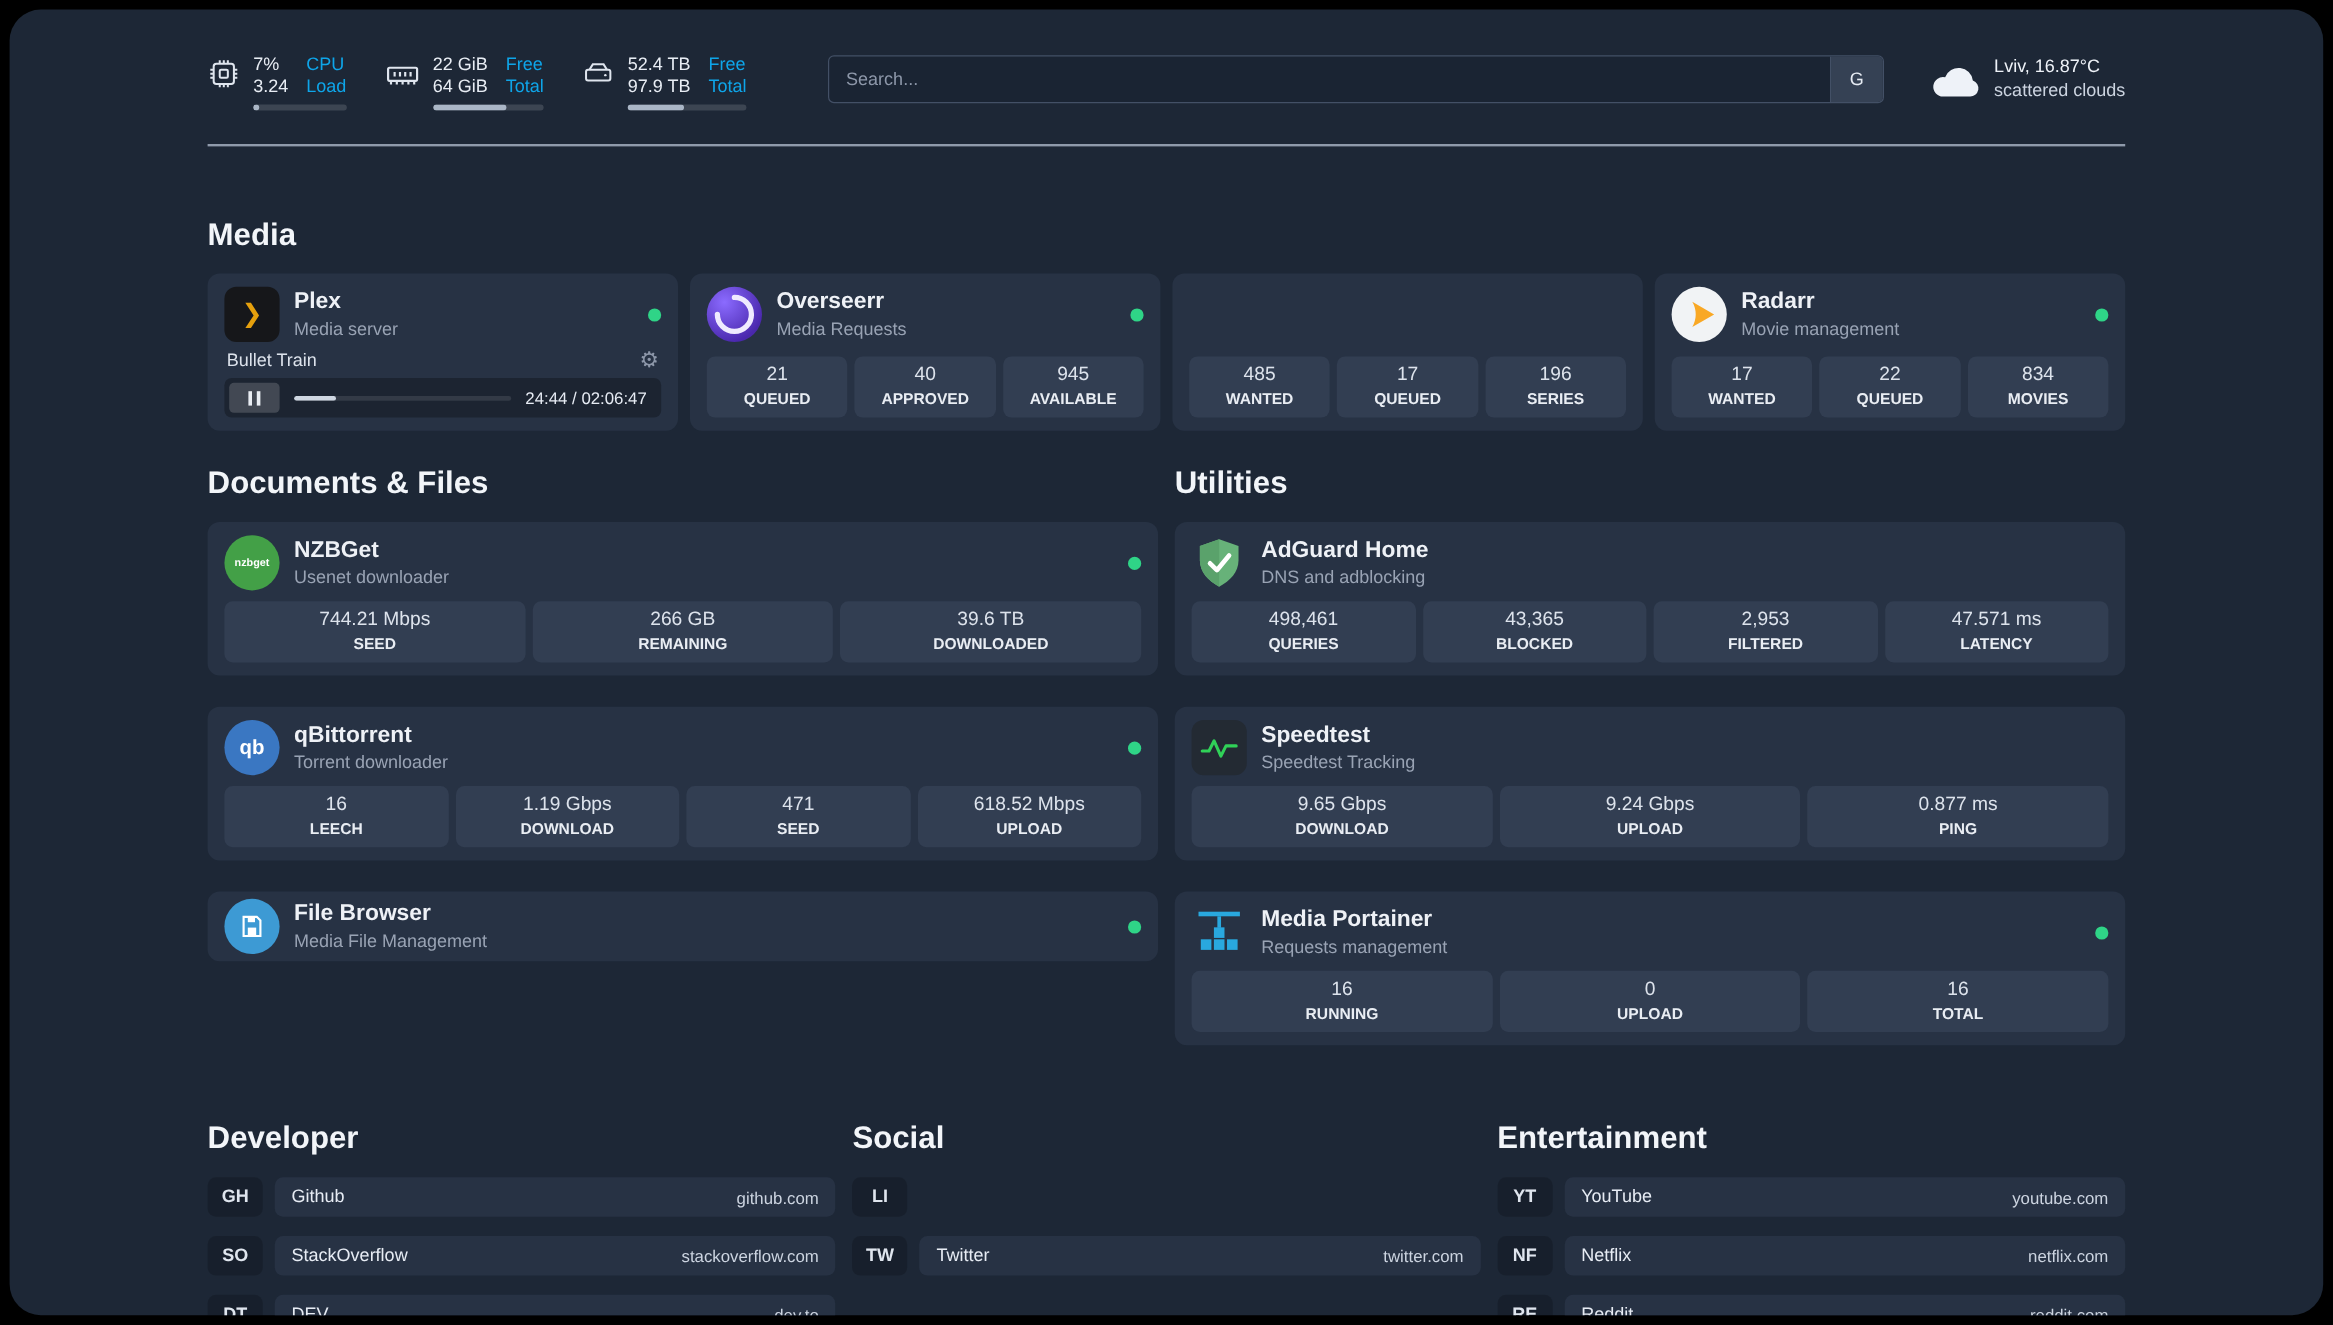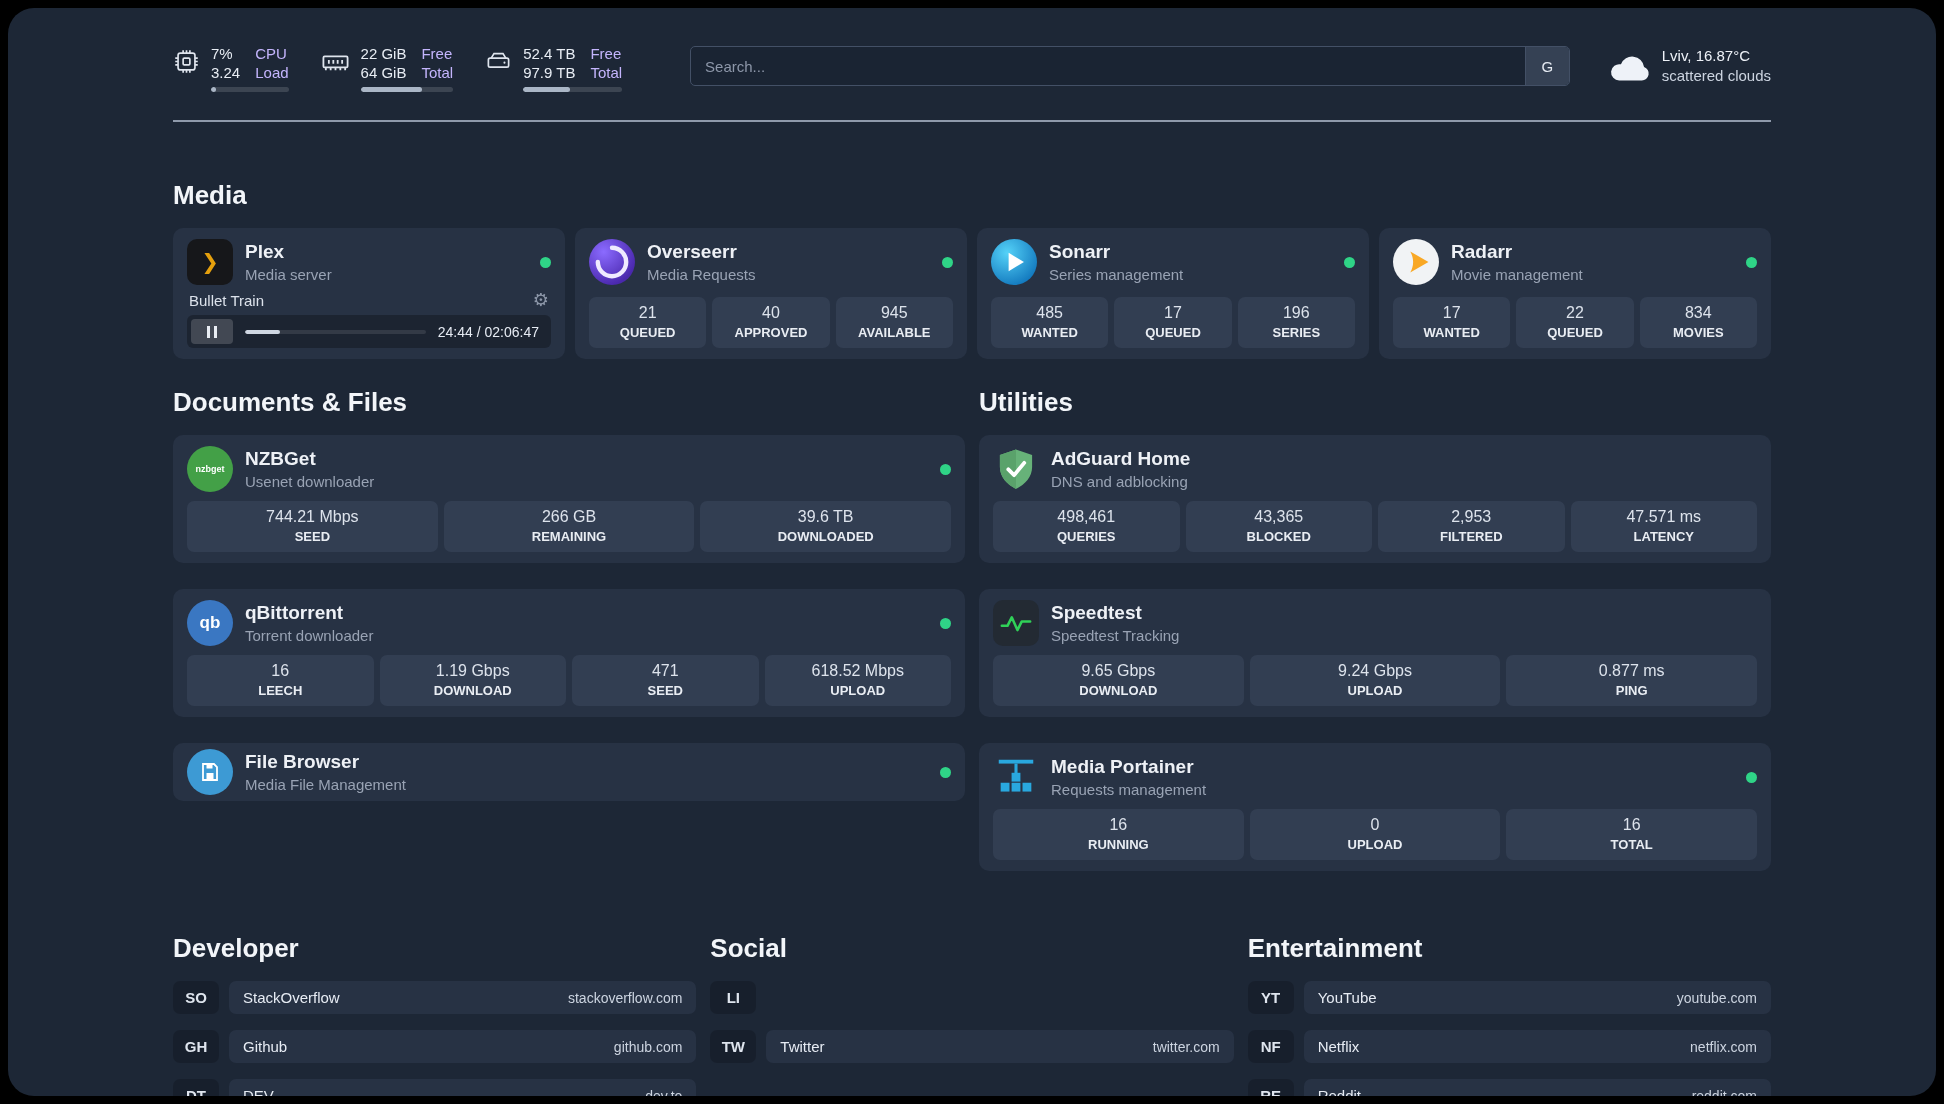--- a/index.html
+++ b/index.html
@@ -8,21 +8,21 @@
     font-family: "Liberation Sans", "DejaVu Sans", sans-serif; }
   .screen { position: absolute; inset: 8px; border-radius: 26px; background: #1d2736; overflow: hidden; color: #e8edf4; }
 
   
   .topbar { display: flex; align-items: flex-start; padding: 36px 165px 0; }
   .sysmon { display: flex; gap: 11px; margin-right: 32px; align-items: flex-start; }
   .sm-icon { margin-top: 4px; line-height: 0; }
   .sm-body { display: flex; flex-direction: column; }
   .sm-cols { display: flex; gap: 15px; }
   .sm-col { display: flex; flex-direction: column; font-size: 15px; line-height: 19px; color: #e8edf4; }
-  .sm-col.labels { color: #c4b5fd; }
+  .sm-col.labels { color: #0ea5e9; }
   .sm-bar { margin-top: 5px; height: 5px; border-radius: 3px; background: rgba(255,255,255,.14); overflow: hidden; }
   .sm-fill { height: 100%; background: #aab6c6; border-radius: 3px; }
 
   .searchwrap { flex: 1; max-width: 992px; margin-left: 36px; position: relative; margin-top: 2px; }
   .search-input { width: 100%; height: 40px; background: #1a2433; border: 1px solid #43506). }
   .search-input { width: 100%; height: 40px; background: #1a2433; border: 1px solid #435066; border-radius: 5px;
     padding: 0 60px 0 14px; color: #e6ebf3; font-size: 15px; outline: none; }
   .search-input::placeholder { color: #8d97a9; }
   .g-btn { position: absolute; right: 1px; top: 1px; bottom: 1px; width: 44px; background: #354154;
     border: none; border-left: 1px solid #435066; border-radius: 0 4px 4px 0; color: #e6ebf3; font-size: 15px; cursor: pointer; }
@@ -253,32 +253,20 @@
               <div class="stat-label">APPROVED</div>
             </div>
             <div class="stat">
               <div class="stat-value">945</div>
               <div class="stat-label">AVAILABLE</div>
             </div>
           </div>
         </article>
 
         <article class="card">
-          <div class="card-head">
-            <span class="svc-icon icon-sonarr">
-              <svg width="46" height="46" viewBox="0 0 24 24">
-                <path d="M9.2 7.2l8 4.8-8 4.8z" fill="#fff"></path>
-              </svg>
-            </span>
-            <div class="svc-text">
-              <div class="svc-name">Sonarr</div>
-              <div class="svc-sub">Series management</div>
-            </div>
-            <span class="dot"></span>
-          </div>
           <div class="stats">
             <div class="stat">
               <div class="stat-value">485</div>
               <div class="stat-label">WANTED</div>
             </div>
             <div class="stat">
               <div class="stat-value">17</div>
               <div class="stat-label">QUEUED</div>
             </div>
             <div class="stat">
@@ -500,31 +488,31 @@
         </div>
       </section>
     </div>
 
     <div class="bookmarks">
 
       <section>
         <h2 class="section-title">Developer</h2>
         <div class="bm-list">
           <div class="bm-row">
+            <span class="bm-abbr">GH</span>
+            <span class="bm-card">
+              <span class="bm-label">Github</span>
+              <span class="bm-url">github.com</span>
+            </span>
+          </div>
+          <div class="bm-row">
             <span class="bm-abbr">SO</span>
             <span class="bm-card">
               <span class="bm-label">StackOverflow</span>
               <span class="bm-url">stackoverflow.com</span>
-            </span>
-          </div>
-          <div class="bm-row">
-            <span class="bm-abbr">GH</span>
-            <span class="bm-card">
-              <span class="bm-label">Github</span>
-              <span class="bm-url">github.com</span>
             </span>
           </div>
           <div class="bm-row">
             <span class="bm-abbr">DT</span>
             <span class="bm-card">
               <span class="bm-label">DEV</span>
               <span class="bm-url">dev.to</span>
             </span>
           </div>
         </div>

